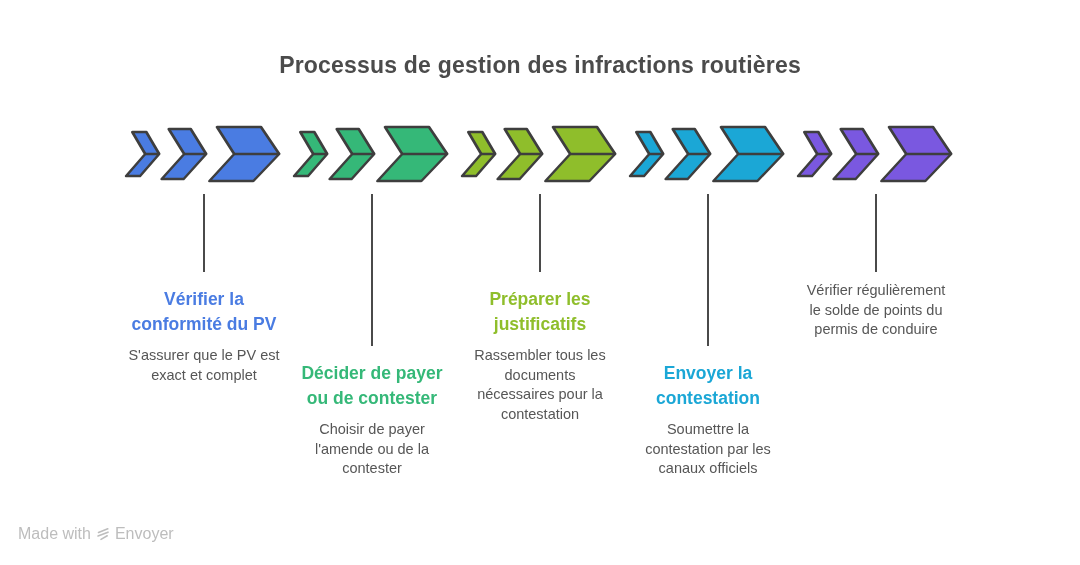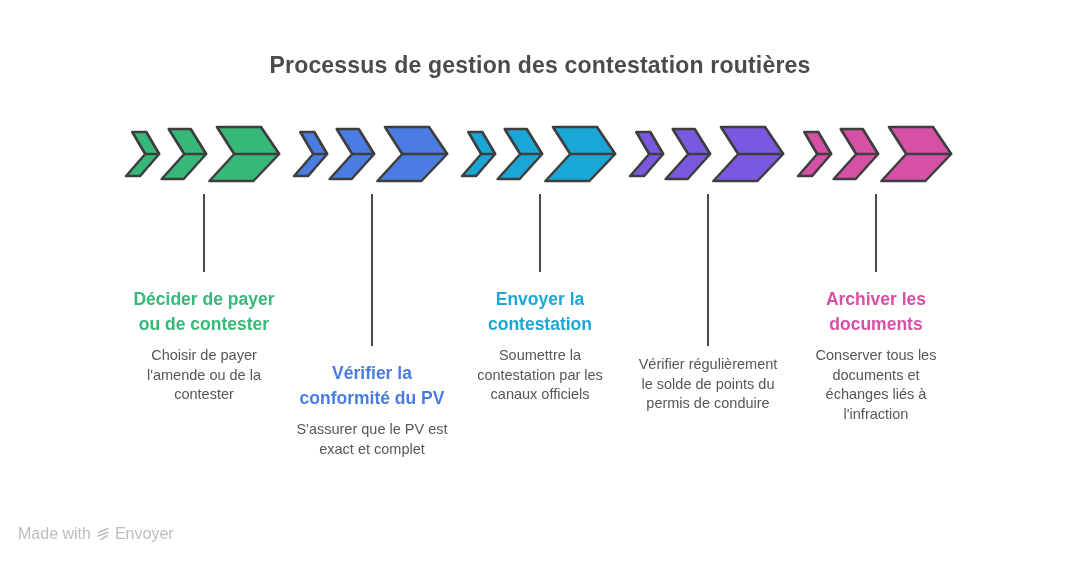--- a/index.html
+++ b/index.html
@@ -79,56 +79,71 @@
     font-size: 16px;
     color: #bdbdbd;
   }
   .napkin-credit svg { display: block; }
 </style>
 </head>
 <body>
 
 <div class="canvas">
 
-  <h1 class="diagram-title">Processus de gestion des contestation routières</h1>
+  <h1 class="diagram-title">Processus de gestion des infractions routières</h1>
 
   <div class="steps-row">
+
+    <div class="step" style="--c: #4A7CE2;">
+      <svg class="chevrons" viewBox="0 0 158 54">
+        <g transform="translate(8,0) skewX(-8)">
+          <polygon points="0,5 14,5 30,27 14,49 0,49 16,27"></polygon>
+          <line x1="16" y1="27" x2="30" y2="27"></line>
+          <polygon points="36,2 58,2 77,27 58,52 36,52 55,27"></polygon>
+          <line x1="55" y1="27" x2="77" y2="27"></line>
+          <polygon points="84,0 128,0 150,27 128,54 84,54 105,27"></polygon>
+          <line x1="105" y1="27" x2="150" y2="27"></line>
+        </g>
+      </svg>
+      <div class="connector"></div>
+      <div class="step-title">Vérifier la conformité du PV</div>
+      <div class="step-desc">S'assurer que le PV est exact et complet</div>
+    </div>
 
     <div class="step" style="--c: #35B878;">
       <svg class="chevrons" viewBox="0 0 158 54">
         <g transform="translate(8,0) skewX(-8)">
           <polygon points="0,5 14,5 30,27 14,49 0,49 16,27"></polygon>
           <line x1="16" y1="27" x2="30" y2="27"></line>
           <polygon points="36,2 58,2 77,27 58,52 36,52 55,27"></polygon>
           <line x1="55" y1="27" x2="77" y2="27"></line>
           <polygon points="84,0 128,0 150,27 128,54 84,54 105,27"></polygon>
           <line x1="105" y1="27" x2="150" y2="27"></line>
         </g>
       </svg>
       <div class="connector"></div>
       <div class="step-title">Décider de payer ou de contester</div>
       <div class="step-desc">Choisir de payer l'amende ou de la contester</div>
     </div>
 
-    <div class="step" style="--c: #4A7CE2;">
+    <div class="step" style="--c: #8FBE2B;">
       <svg class="chevrons" viewBox="0 0 158 54">
         <g transform="translate(8,0) skewX(-8)">
           <polygon points="0,5 14,5 30,27 14,49 0,49 16,27"></polygon>
           <line x1="16" y1="27" x2="30" y2="27"></line>
           <polygon points="36,2 58,2 77,27 58,52 36,52 55,27"></polygon>
           <line x1="55" y1="27" x2="77" y2="27"></line>
           <polygon points="84,0 128,0 150,27 128,54 84,54 105,27"></polygon>
           <line x1="105" y1="27" x2="150" y2="27"></line>
         </g>
       </svg>
       <div class="connector"></div>
-      <div class="step-title">Vérifier la conformité du PV</div>
-      <div class="step-desc">S'assurer que le PV est exact et complet</div>
+      <div class="step-title">Préparer les justificatifs</div>
+      <div class="step-desc">Rassembler tous les documents nécessaires pour la contestation</div>
     </div>
-
 
     <div class="step" style="--c: #1BA7D6;">
       <svg class="chevrons" viewBox="0 0 158 54">
         <g transform="translate(8,0) skewX(-8)">
           <polygon points="0,5 14,5 30,27 14,49 0,49 16,27"></polygon>
           <line x1="16" y1="27" x2="30" y2="27"></line>
           <polygon points="36,2 58,2 77,27 58,52 36,52 55,27"></polygon>
           <line x1="55" y1="27" x2="77" y2="27"></line>
           <polygon points="84,0 128,0 150,27 128,54 84,54 105,27"></polygon>
           <line x1="105" y1="27" x2="150" y2="27"></line>
@@ -147,35 +162,20 @@
           <polygon points="36,2 58,2 77,27 58,52 36,52 55,27"></polygon>
           <line x1="55" y1="27" x2="77" y2="27"></line>
           <polygon points="84,0 128,0 150,27 128,54 84,54 105,27"></polygon>
           <line x1="105" y1="27" x2="150" y2="27"></line>
         </g>
       </svg>
       <div class="connector"></div>
       <div class="step-desc">Vérifier régulièrement le solde de points du permis de conduire</div>
     </div>
 
-    <div class="step" style="--c: #D651A5;">
-      <svg class="chevrons" viewBox="0 0 158 54">
-        <g transform="translate(8,0) skewX(-8)">
-          <polygon points="0,5 14,5 30,27 14,49 0,49 16,27"></polygon>
-          <line x1="16" y1="27" x2="30" y2="27"></line>
-          <polygon points="36,2 58,2 77,27 58,52 36,52 55,27"></polygon>
-          <line x1="55" y1="27" x2="77" y2="27"></line>
-          <polygon points="84,0 128,0 150,27 128,54 84,54 105,27"></polygon>
-          <line x1="105" y1="27" x2="150" y2="27"></line>
-        </g>
-      </svg>
-      <div class="connector"></div>
-      <div class="step-title">Archiver les documents</div>
-      <div class="step-desc">Conserver tous les documents et échanges liés à l'infraction</div>
-    </div>
 
   </div>
 
   <div class="napkin-credit">
     <span>Made with</span>
     <svg width="14" height="14" viewBox="0 0 14 14">
       <g stroke="#bdbdbd" stroke-width="1.6" stroke-linecap="round" fill="none">
         <path d="M2.5 5.5 L11.8 1.8"></path>
         <path d="M2 9 L12 5.2"></path>
         <path d="M5 12.4 L11.2 8.8"></path>

